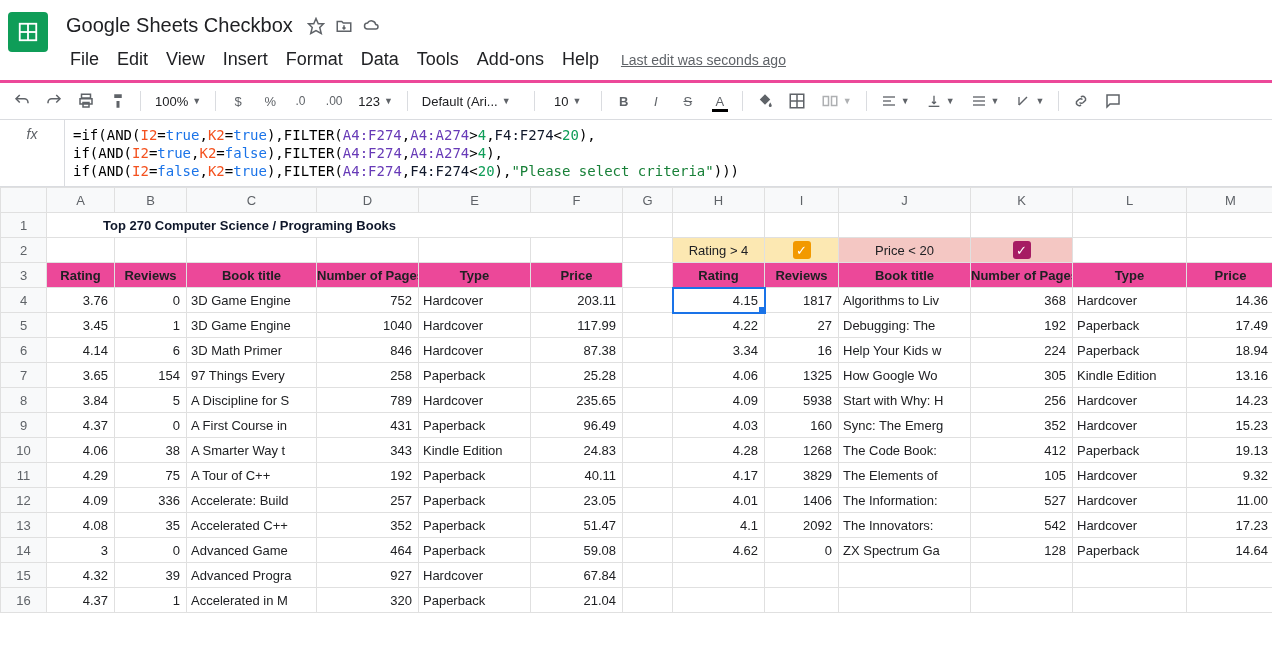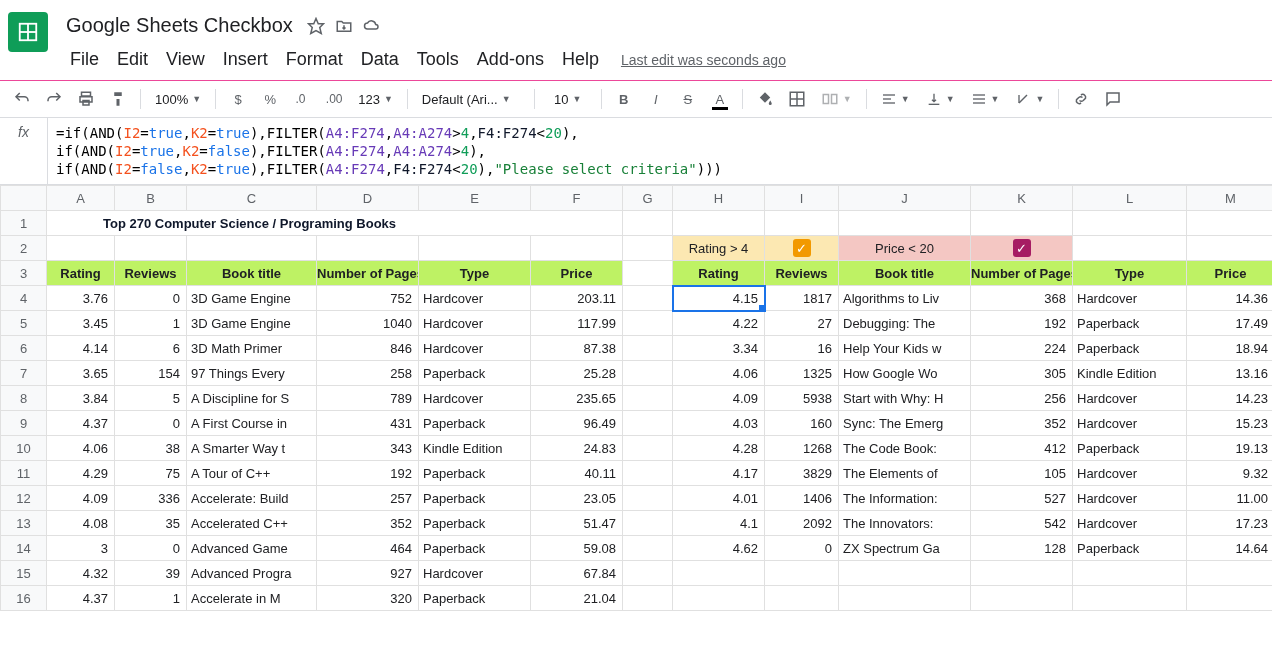--- a/index.html
+++ b/index.html
@@ -9,50 +9,50 @@
   .logo { width: 40px; height: 40px; background: #0f9d58; border-radius: 4px; display: flex; align-items: center; justify-content: center; margin-right: 14px; margin-top: 4px; }
   .logo-inner { width: 22px; height: 22px; }
   .title-area { flex: 1; }
   .title-row { display: flex; align-items: center; gap: 10px; padding: 4px 0; }
   .doc-title { font-size: 20px; color: #202124; padding: 2px 4px; }
   .title-icon { color: #5f6368; width: 18px; height: 18px; display:flex; align-items:center; justify-content:center; }
   .menubar { display: flex; gap: 2px; padding: 2px 0 6px 0; align-items:center; }
   .menu-item { padding: 4px 8px; font-size: 18px; color: #202124; border-radius: 4px; cursor: pointer; }
   .edit-status { margin-left: 12px; color: #5f6368; text-decoration: underline; font-size: 14px; }
 
-  .toolbar { border-top: 1px solid #ec4899; border-bottom: 1px solid #dadce0; padding: 4px 8px; display: flex; align-items: center; gap: 4px; }
+  .toolbar { border-top: 3px solid #ec4899; border-bottom: 1px solid #dadce0; padding: 4px 8px; display: flex; align-items: center; gap: 4px; }
   .tb-btn { width: 28px; height: 28px; display: flex; align-items: center; justify-content: center; color: #5f6368; border-radius: 2px; cursor: pointer; }
   .tb-sep { width: 1px; height: 20px; background: #dadce0; margin: 0 4px; }
   .tb-sel { display: flex; align-items: center; padding: 0 6px; height: 28px; cursor: pointer; color: #202124; font-size: 13px; }
   .caret { margin-left: 4px; color: #5f6368; font-size: 9px; }
   .color-a { position: relative; }
   .color-a::after { content:''; position:absolute; bottom:3px; left:6px; right:6px; height:3px; background:#000; }
 
   .formula-bar { display: flex; border-bottom: 1px solid #dadce0; }
-  .fx { width: 48px; display: flex; align-items: flex-start; justify-content: center; padding-top: 6px; color: #5f6368; font-style: italic; font-size: 14px; border-right: 1px solid #dadce0; }
+  .fx { width: 65px; display: flex; align-items: flex-start; justify-content: center; padding-top: 6px; color: #5f6368; font-style: italic; font-size: 14px; border-right: 1px solid #dadce0; }
   .formula { flex: 1; padding: 6px 8px; font-family: "Consolas", monospace; font-size: 14px; line-height: 18px; white-space: pre; }
   .fn  { color: #000; }
   .ref { color: #f4511e; }
   .rng { color: #673ab7; }
   .rng2{ color: #0f172a; }
   .kw  { color: #1a73e8; }
   .num { color: #0f9d58; }
   .str { color: #188038; }
 
   .sheet { position: relative; }
   table.grid { border-collapse: collapse; table-layout: fixed; width: 1272px; }
   table.grid th, table.grid td { border: 1px solid #e0e0e0; height: 25px; overflow: hidden; white-space: nowrap; font-size: 13px; }
   table.grid th { background: #f8f9fa; color: #5f6368; font-weight: normal; text-align: center; }
   th.corner { width: 46px; background:#f8f9fa; }
   th.rowh { width: 46px; background:#f8f9fa; color:#5f6368; text-align:center; font-size:12px; }
 
   .col-A{width:68px}.col-B{width:72px}.col-C{width:130px}.col-D{width:102px}.col-E{width:112px}.col-F{width:92px}.col-G{width:50px}.col-H{width:92px}.col-I{width:74px}.col-J{width:132px}.col-K{width:102px}.col-L{width:114px}.col-M{width:88px}
 
   .title-cell { color:#0f172a; font-weight:bold; font-size:17px; padding-left:56px; }
-  td.hdr { background:#bef264; font-weight:bold; text-align:center; }
+  td.hdr { background:#ec4899; font-weight:bold; text-align:center; }
   .num-r { text-align:right; padding-right:6px; }
   .txt-l { text-align:left; padding-left:4px; }
 
   .chk-orange-cell{ background:#fce8b2; text-align:center;}
   .chk-pink-cell  { background:#f4c7c3; text-align:center;}
   .chk-box{ width:18px;height:18px;border-radius:3px;display:inline-flex;align-items:center;justify-content:center;color:#fff;font-size:13px;}
   .chk-orange{background:#f29900;}
   .chk-pink{background:#a61c63;}
 
   td.active { outline:2px solid #1a73e8; outline-offset:-1px; position:relative;}
@@ -503,21 +503,21 @@
           <td></td>
           <td></td>
           <td></td>
           <td></td>
           <td></td>
         </tr>
         <tr>
           <th class="rowh">16</th>
           <td class="num-r">4.37</td>
           <td class="num-r">1</td>
-          <td class="txt-l">Accelerate in M</td>
+          <td class="txt-l">Accelerated in M</td>
           <td class="num-r">320</td>
           <td class="txt-l">Paperback</td>
           <td class="num-r">21.04</td>
           <td></td>
           <td></td>
           <td></td>
           <td></td>
           <td></td>
           <td></td>
           <td></td>

